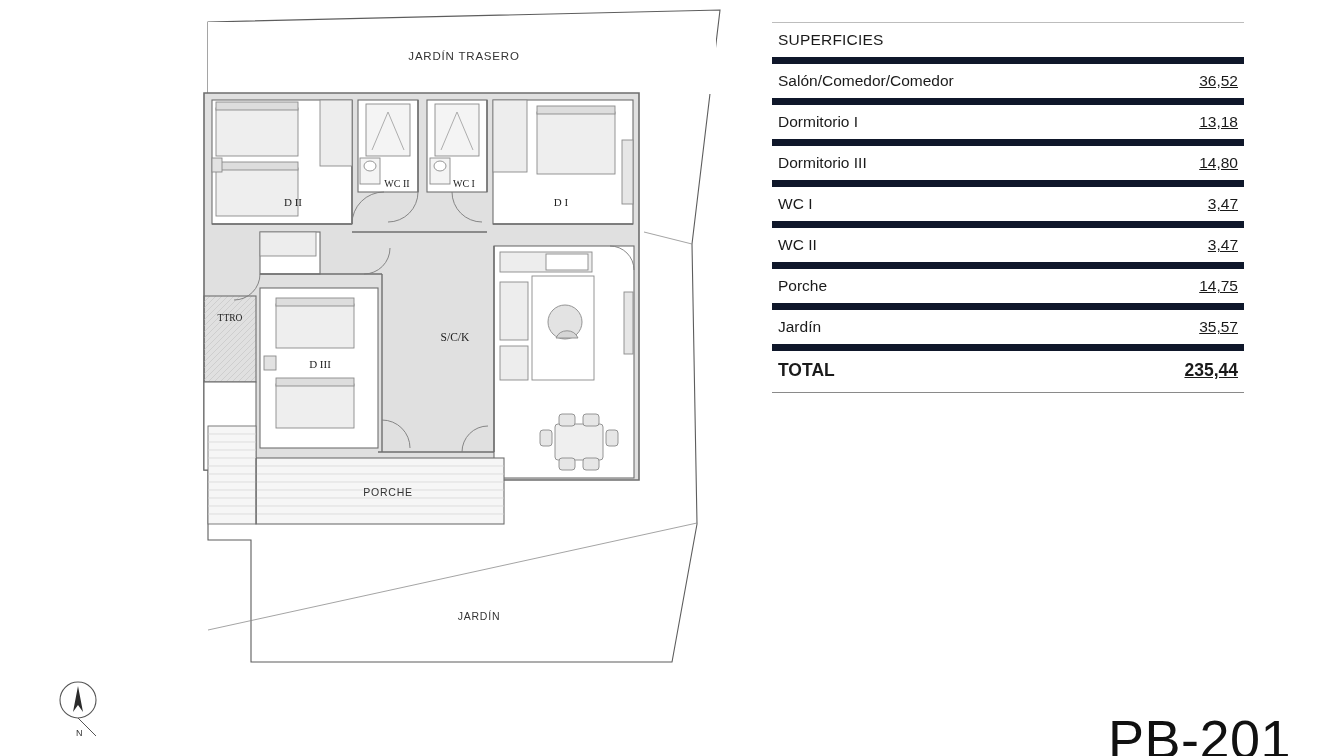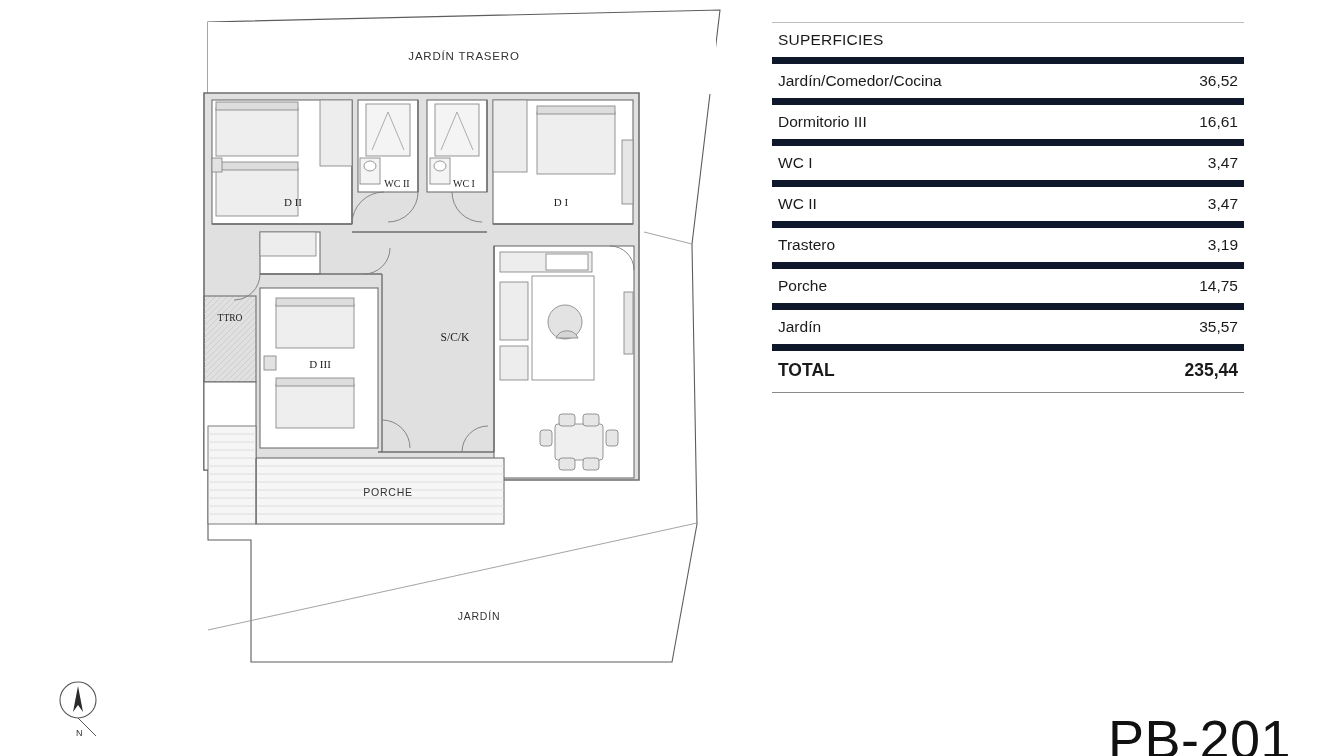--- a/index.html
+++ b/index.html
@@ -48,21 +48,21 @@
     letter-spacing: 0.2px;
   }
   .surf-row.total {
     font-weight: bold;
     font-size: 17.5px;
     border-bottom: 1px solid #8a8a8a;
     padding-top: 10px;
     padding-bottom: 11px;
   }
   .surf-label { text-align: left; }
-  .surf-value { text-align: left; }
+  .surf-value { text-align: left; text-decoration: underline; }
 
   
   #plan-code {
     position: absolute;
     right: 28px;
     bottom: -14px;
     font-size: 54px;
     letter-spacing: 0.5px;
     color: #111;
     font-family: "Liberation Sans", sans-serif;
@@ -267,38 +267,38 @@
   <div class="north-label">N</div>
 </div>
 
 <div id="surfaces">
   <div class="surf-row header">
     <span class="surf-label">SUPERFICIES</span>
     <span class="surf-value"></span>
   </div>
 
   <div class="surf-row">
-    <span class="surf-label">Jardín/Comedor/Cocina</span>
+    <span class="surf-label">Salón/Comedor/Comedor</span>
     <span class="surf-value">36,52</span>
   </div>
   <div class="surf-row">
+    <span class="surf-label">Dormitorio I</span>
+    <span class="surf-value">13,18</span>
+  </div>
+  <div class="surf-row">
     <span class="surf-label">Dormitorio III</span>
-    <span class="surf-value">16,61</span>
+    <span class="surf-value">14,80</span>
   </div>
   <div class="surf-row">
     <span class="surf-label">WC I</span>
     <span class="surf-value">3,47</span>
   </div>
   <div class="surf-row">
     <span class="surf-label">WC II</span>
     <span class="surf-value">3,47</span>
-  </div>
-  <div class="surf-row">
-    <span class="surf-label">Trastero</span>
-    <span class="surf-value">3,19</span>
   </div>
   <div class="surf-row">
     <span class="surf-label">Porche</span>
     <span class="surf-value">14,75</span>
   </div>
   <div class="surf-row">
     <span class="surf-label">Jardín</span>
     <span class="surf-value">35,57</span>
   </div>
 

